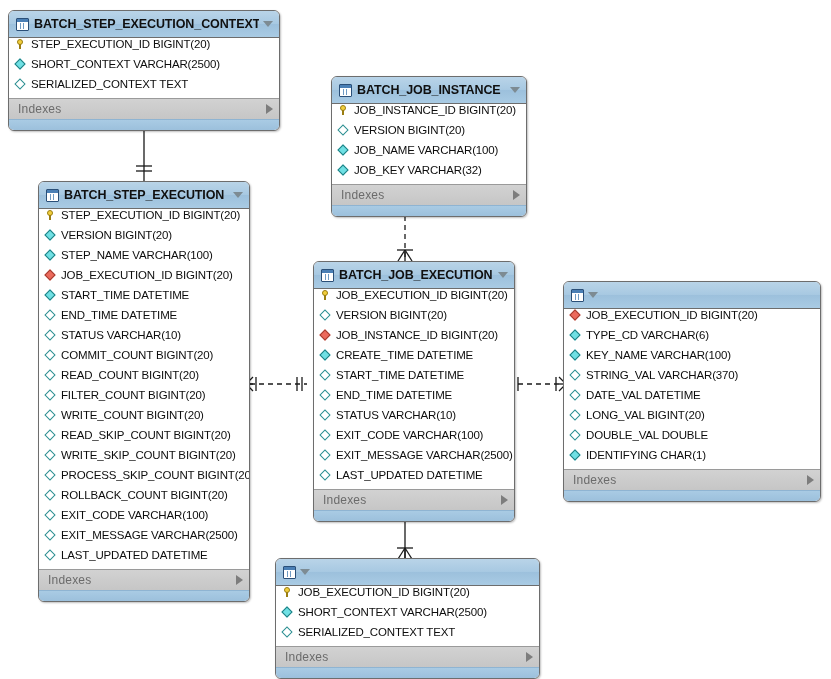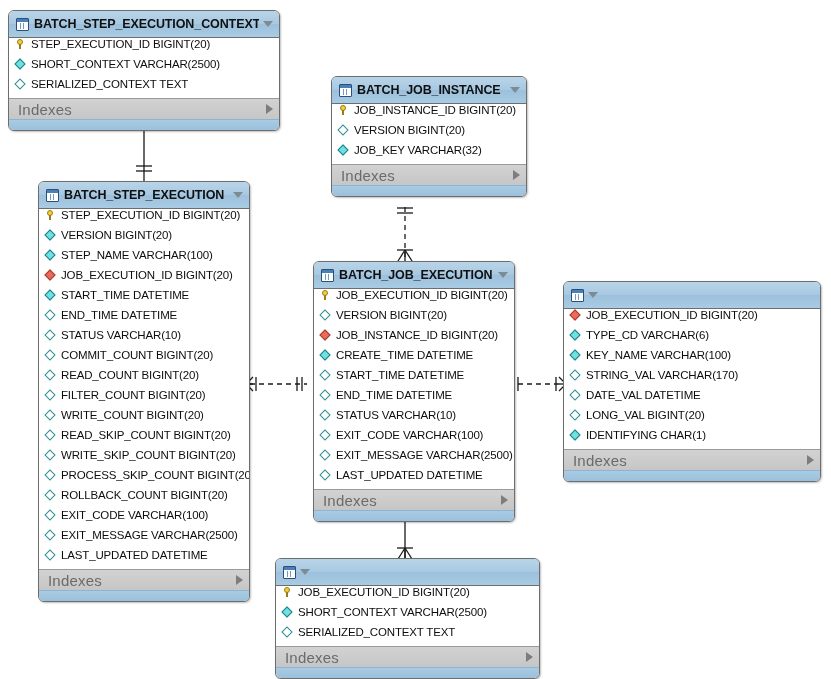--- a/index.html
+++ b/index.html
@@ -104,21 +104,21 @@
 
   
   .idx{
     height:20px;
     display:flex;align-items:center;
     padding:0 6px 0 9px;
     background:linear-gradient(to bottom,#d2d2d2 0%,#c6c6c6 100%);
     border-top:1px solid #9a9a9a;
   }
   .idx .lbl{
-    flex:1 1 auto;font-size:15px;color:#6b6b6b;letter-spacing:.2px;
+    flex:1 1 auto;font-size:12px;color:#6b6b6b;letter-spacing:.2px;
   }
   .caret-right{
     width:0;height:0;flex:0 0 auto;
     border-top:5px solid transparent;
     border-bottom:5px solid transparent;
     border-left:7px solid #7d7d7d;
   }
   .foot{
     height:10px;
     background:linear-gradient(to bottom,#a9cbe4 0%,#9cc0dc 100%);
@@ -239,20 +239,24 @@
           <div class="col">
             <span class="ic key"></span>
             <span class="nm">JOB_INSTANCE_ID BIGINT(20)</span>
           </div>
           <div class="col">
             <span class="ic dia"></span>
             <span class="nm">VERSION BIGINT(20)</span>
           </div>
           <div class="col">
             <span class="ic dia filled"></span>
+            <span class="nm">JOB_NAME VARCHAR(100)</span>
+          </div>
+          <div class="col">
+            <span class="ic dia filled"></span>
             <span class="nm">JOB_KEY VARCHAR(32)</span>
           </div>
         </div>
         <div class="idx">
           <span class="lbl">Indexes</span>
           <span class="caret-right"></span>
         </div>
         <div class="foot"></div>
       </div>
       <div class="tbl" style="left: 38px; top: 181px; width: 212px;">
@@ -408,29 +412,33 @@
           <div class="col">
             <span class="ic dia filled"></span>
             <span class="nm">TYPE_CD VARCHAR(6)</span>
           </div>
           <div class="col">
             <span class="ic dia filled"></span>
             <span class="nm">KEY_NAME VARCHAR(100)</span>
           </div>
           <div class="col">
             <span class="ic dia"></span>
-            <span class="nm">STRING_VAL VARCHAR(170)</span>
+            <span class="nm">STRING_VAL VARCHAR(370)</span>
           </div>
           <div class="col">
             <span class="ic dia"></span>
             <span class="nm">DATE_VAL DATETIME</span>
           </div>
           <div class="col">
             <span class="ic dia"></span>
             <span class="nm">LONG_VAL BIGINT(20)</span>
+          </div>
+          <div class="col">
+            <span class="ic dia"></span>
+            <span class="nm">DOUBLE_VAL DOUBLE</span>
           </div>
           <div class="col">
             <span class="ic dia filled"></span>
             <span class="nm">IDENTIFYING CHAR(1)</span>
           </div>
         </div>
         <div class="idx">
           <span class="lbl">Indexes</span>
           <span class="caret-right"></span>
         </div>

